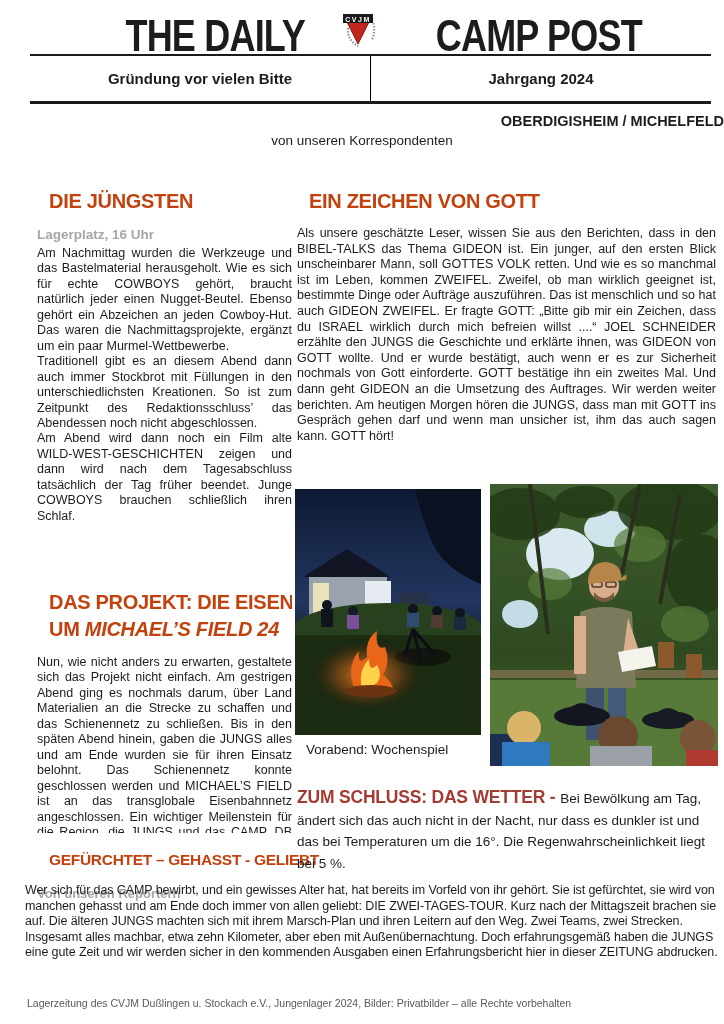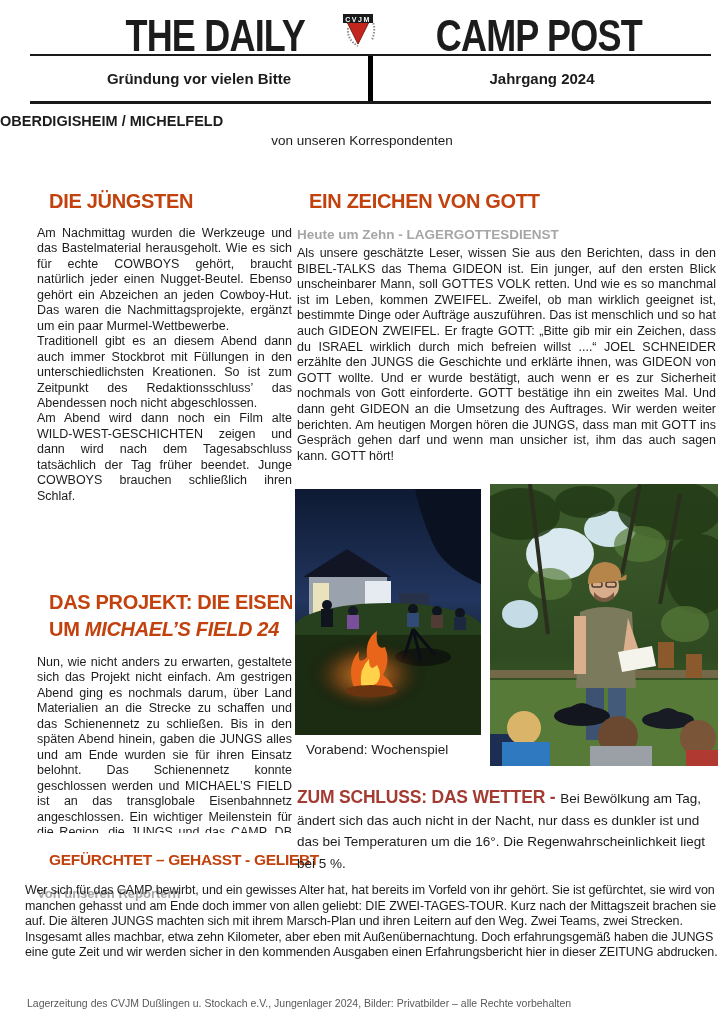--- a/index.html
+++ b/index.html
@@ -22,23 +22,23 @@
 
   .info-bar {
     left:30px; top:54px; width:681px; height:50px;
     border-top:2px solid #1a1a1a; border-bottom:3px solid #1a1a1a;
     display:flex; box-sizing:border-box;
   }
   .info-cell {
     flex:1; display:flex; align-items:center; justify-content:center;
     font-weight:bold; font-size:15px;
   }
-  .info-cell + .info-cell { border-left:5px solid #000000; }
-
-  .loc-line { left:0; top:113px; width:724px; text-align:left;
+  .info-cell + .info-cell { border-left:1px solid #000000; }
+
+  .loc-line { left:0; top:113px; width:724px; text-align:right;
               font-weight:bold; font-size:14.5px; }
   .byline   { left:0; top:133px; width:724px; text-align:center; font-size:13.5px; }
 
   
   h2.red {
     margin:12px; color:#c2410c; font-weight:bold; font-size:20px;
     line-height:26px; letter-spacing:-0.3px; white-space:nowrap;
   }
   .sub {
     margin:1px 0 3px 0; color:#A6A6A6; font-weight:bold; font-size:13.5px;
@@ -95,20 +95,21 @@
 <div class="abs info-bar">
   <div class="info-cell">Gründung vor vielen Bitte</div>
   <div class="info-cell">Jahrgang 2024</div>
 </div>
 
 <div class="abs loc-line">OBERDIGISHEIM / MICHELFELD</div>
 <div class="abs byline">von unseren Korrespondenten</div>
 
 <div class="abs" id="art1">
   <h2 class="red">DIE JÜNGSTEN</h2>
+  <div class="sub">Lagerplatz, 16 Uhr</div>
   <div class="body-txt">
     <p>Am Nachmittag wurden die Werkzeuge und das Bastelmaterial herausgeholt. Wie es sich für echte COWBOYS gehört, braucht natürlich jeder einen Nugget-Beutel. Ebenso gehört ein Abzeichen an jeden Cowboy-Hut. Das waren die Nachmittagsprojekte, ergänzt um ein paar Murmel-Wettbewerbe.</p>
     <p>Traditionell gibt es an diesem Abend dann auch immer Stockbrot mit Füllungen in den unterschiedlichsten Kreationen. So ist zum Zeitpunkt des Redaktionsschluss’ das Abendessen noch nicht abgeschlossen.</p>
     <p>Am Abend wird dann noch ein Film alte WILD-WEST-GESCHICHTEN zeigen und dann wird nach dem Tagesabschluss tatsächlich der Tag früher beendet. Junge COWBOYS brauchen schließlich ihren Schlaf.</p>
   </div>
 </div>
 
 <div class="abs" id="art2">
   <h2 class="red">
     <span>DAS PROJEKT: DIE EISENBAHN</span><br>
@@ -119,21 +120,20 @@
   </div>
 </div>
 
 <div class="abs" id="art3">
   <h2 class="red">GEFÜRCHTET – GEHASST - GELIEBT</h2>
   <div class="sub">Von unseren Reportern</div>
 </div>
 
 <div class="abs" id="artR">
   <h2 class="red">EIN ZEICHEN VON GOTT</h2>
-  <div class="sub">Heute um Zehn - LAGERGOTTESDIENST</div>
   <div class="body-txt">
     <p>Als unsere geschätzte Leser, wissen Sie aus den Berichten, dass in den BIBEL-TALKS das Thema GIDEON ist. Ein junger, auf den ersten Blick unscheinbarer Mann, soll GOTTES VOLK retten. Und wie es so manchmal ist im Leben, kommen ZWEIFEL. Zweifel, ob man wirklich geeignet ist, bestimmte Dinge oder Aufträge auszuführen. Das ist menschlich und so hat auch GIDEON ZWEIFEL. Er fragte GOTT: „Bitte gib mir ein Zeichen, dass du ISRAEL wirklich durch mich befreien willst ....“ JOEL SCHNEIDER erzählte den JUNGS die Geschichte und erklärte ihnen, was GIDEON von GOTT wollte. Und er wurde bestätigt, auch wenn er es zur Sicherheit nochmals von Gott einforderte. GOTT bestätige ihn ein zweites Mal. Und dann geht GIDEON an die Umsetzung des Auftrages. Wir werden weiter berichten. Am heutigen Morgen hören die JUNGS, dass man mit GOTT ins Gespräch gehen darf und wenn man unsicher ist, ihm das auch sagen kann. GOTT hört!</p>
   </div>
 </div>
 
 <svg class="abs photo" id="photo1" width="186" height="246" viewBox="0 0 186 246">
   <defs>
     <linearGradient id="nightSky" x1="0" y1="0" x2="0" y2="1">
       <stop offset="0" stop-color="#0e1a33"></stop>
         <stop offset="0.45" stop-color="#22365f"></stop>

